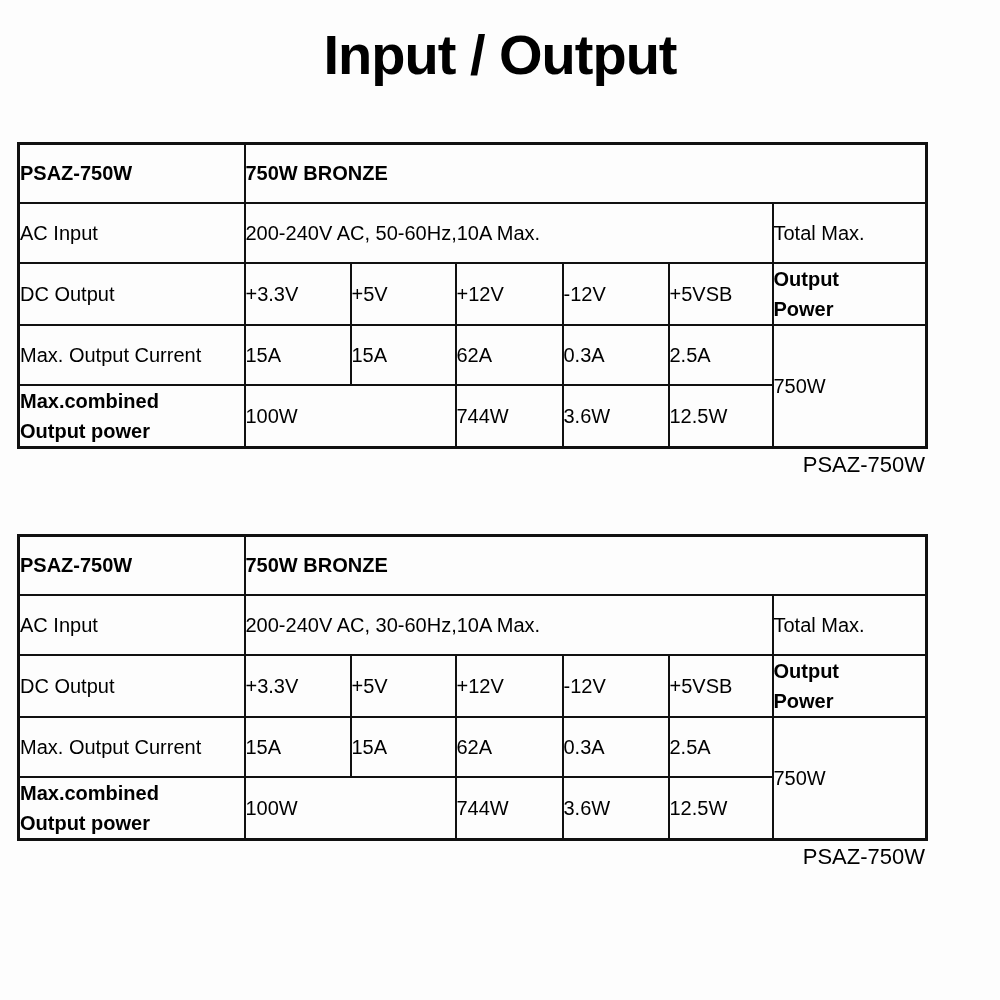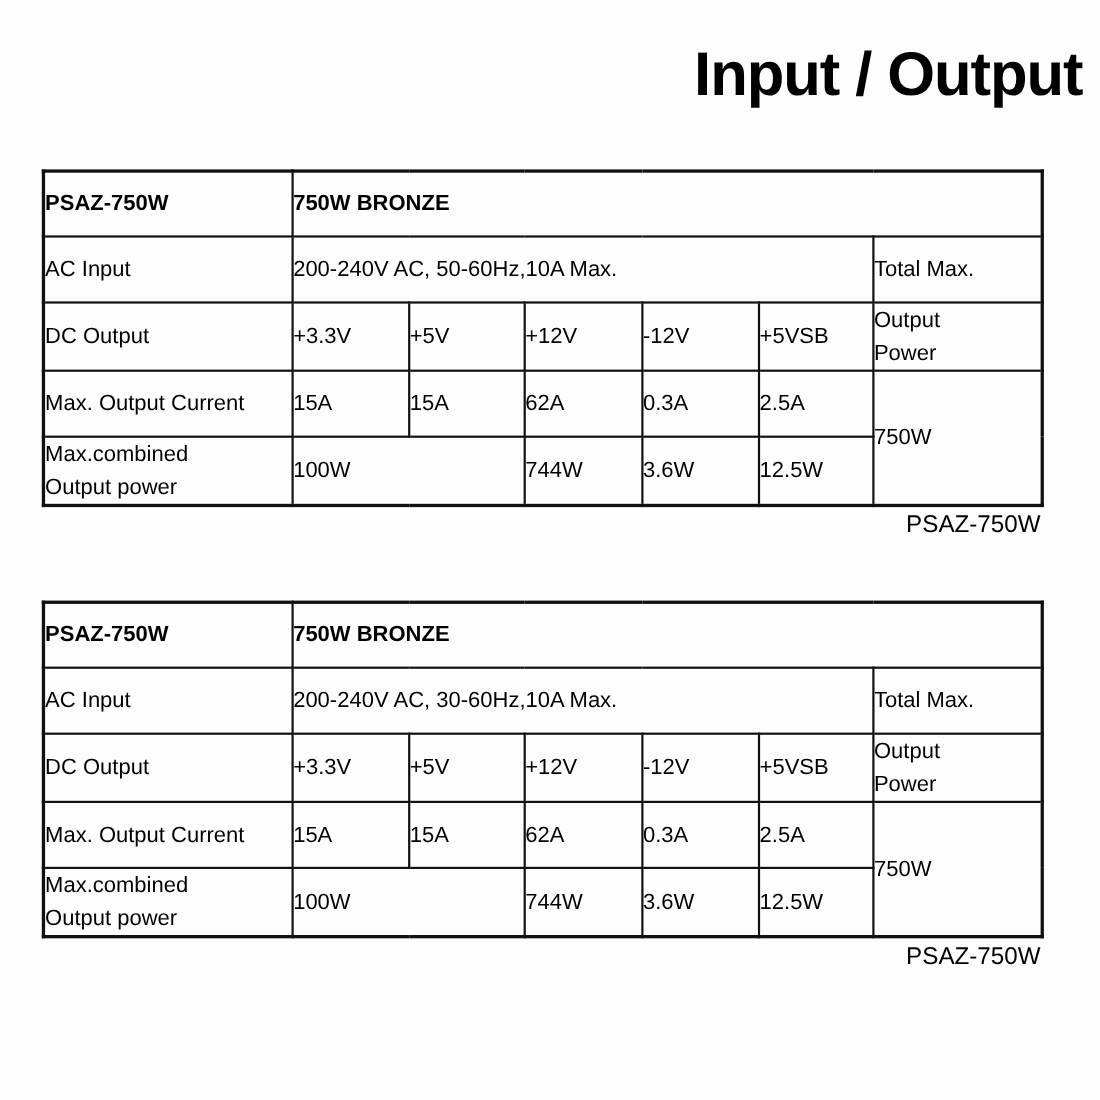--- a/index.html
+++ b/index.html
@@ -12,31 +12,31 @@
     color: #000000;
     font-family: "Liberation Sans", sans-serif;
   }
   .page {
     position: relative;
     width: 1000px;
     height: 1000px;
     overflow: hidden;
   }
   .page-title {
-    margin: 16px;
+    margin: 4px;
     padding-top: 22px;
-    text-align: right;
+    text-align: center;
     font-size: 56px;
     line-height: 1.05;
     font-weight: bold;
     letter-spacing: -1px;
   }
   .spec-block {
     width: 908px;
-    margin-left: 38px;
+    margin-left: 17px;
   }
   .spec-block.first { margin-top: 57px; }
   .spec-block.second { margin-top: 55px; }
   table.spec-table {
     border-collapse: collapse;
     table-layout: fixed;
     width: 908px;
     border: 3px solid #111111;
   }
   table.spec-table td {
@@ -49,20 +49,21 @@
   }
   td.left {
     text-align: left;
     padding-left: 6px;
   }
   td.center { text-align: left; }
   .bold { font-weight: bold; }
   .two-line span {
     display: block;
     line-height: 1.5;
+    font-weight: bold;
   }
   .caption {
     width: 908px;
     margin-top: 3px;
     text-align: right;
     font-size: 22px;
     line-height: 1.2;
   }
   col.c0 { width: 226px; }
   col.c1 { width: 106px; }

